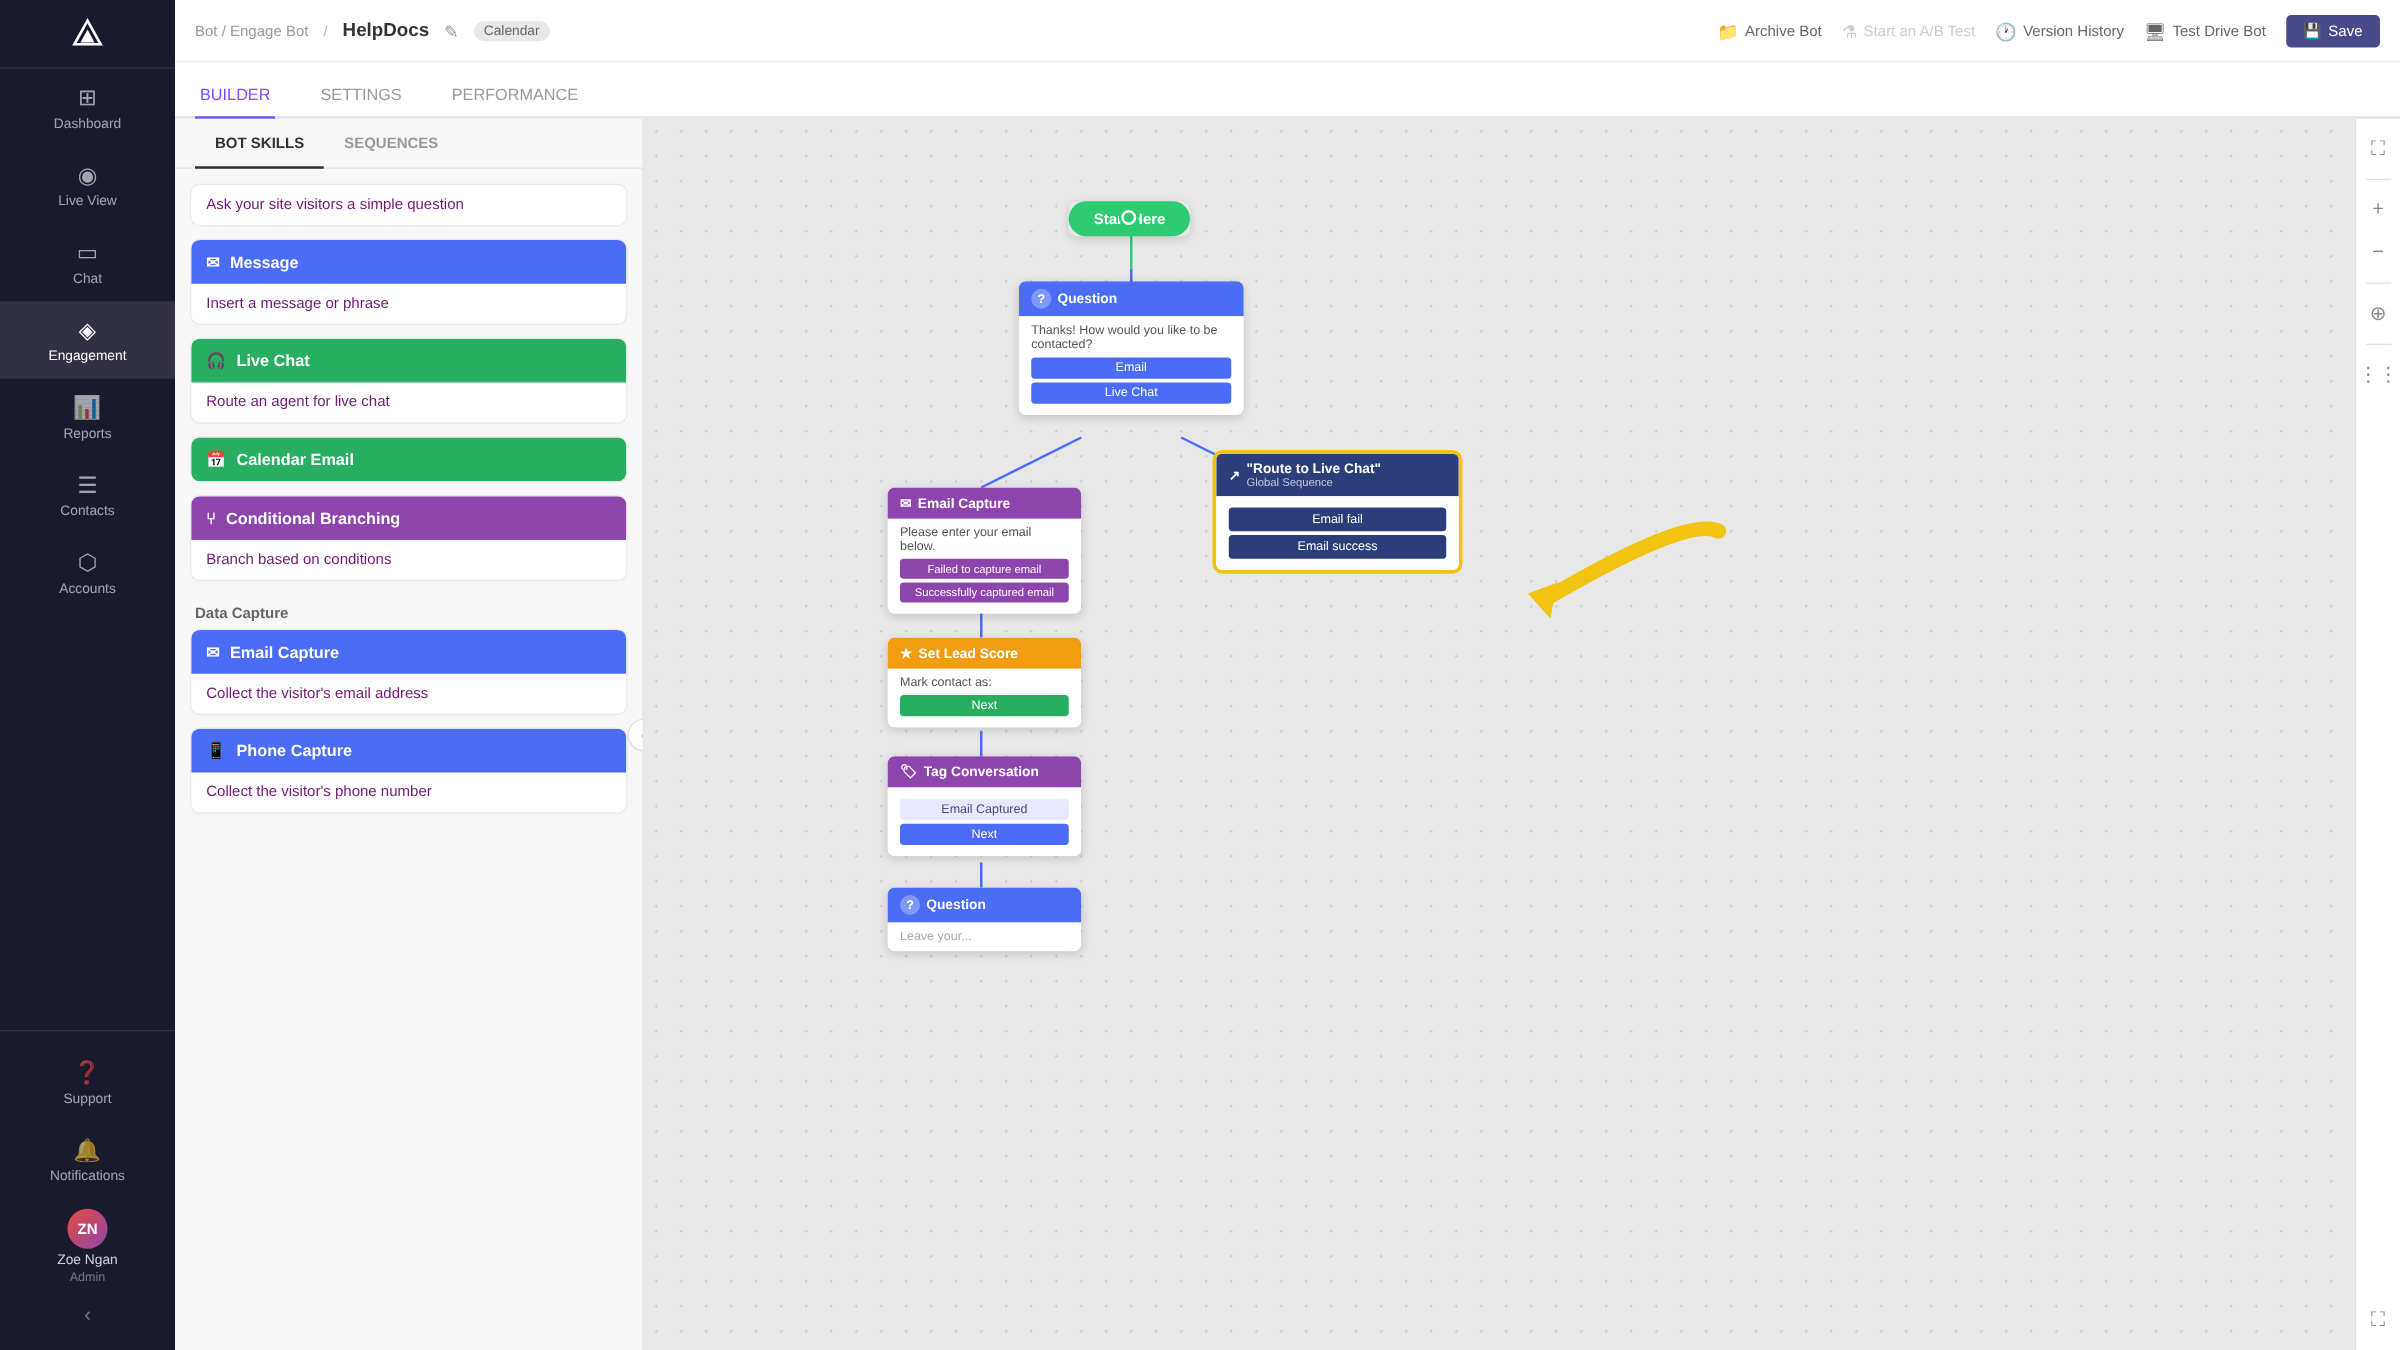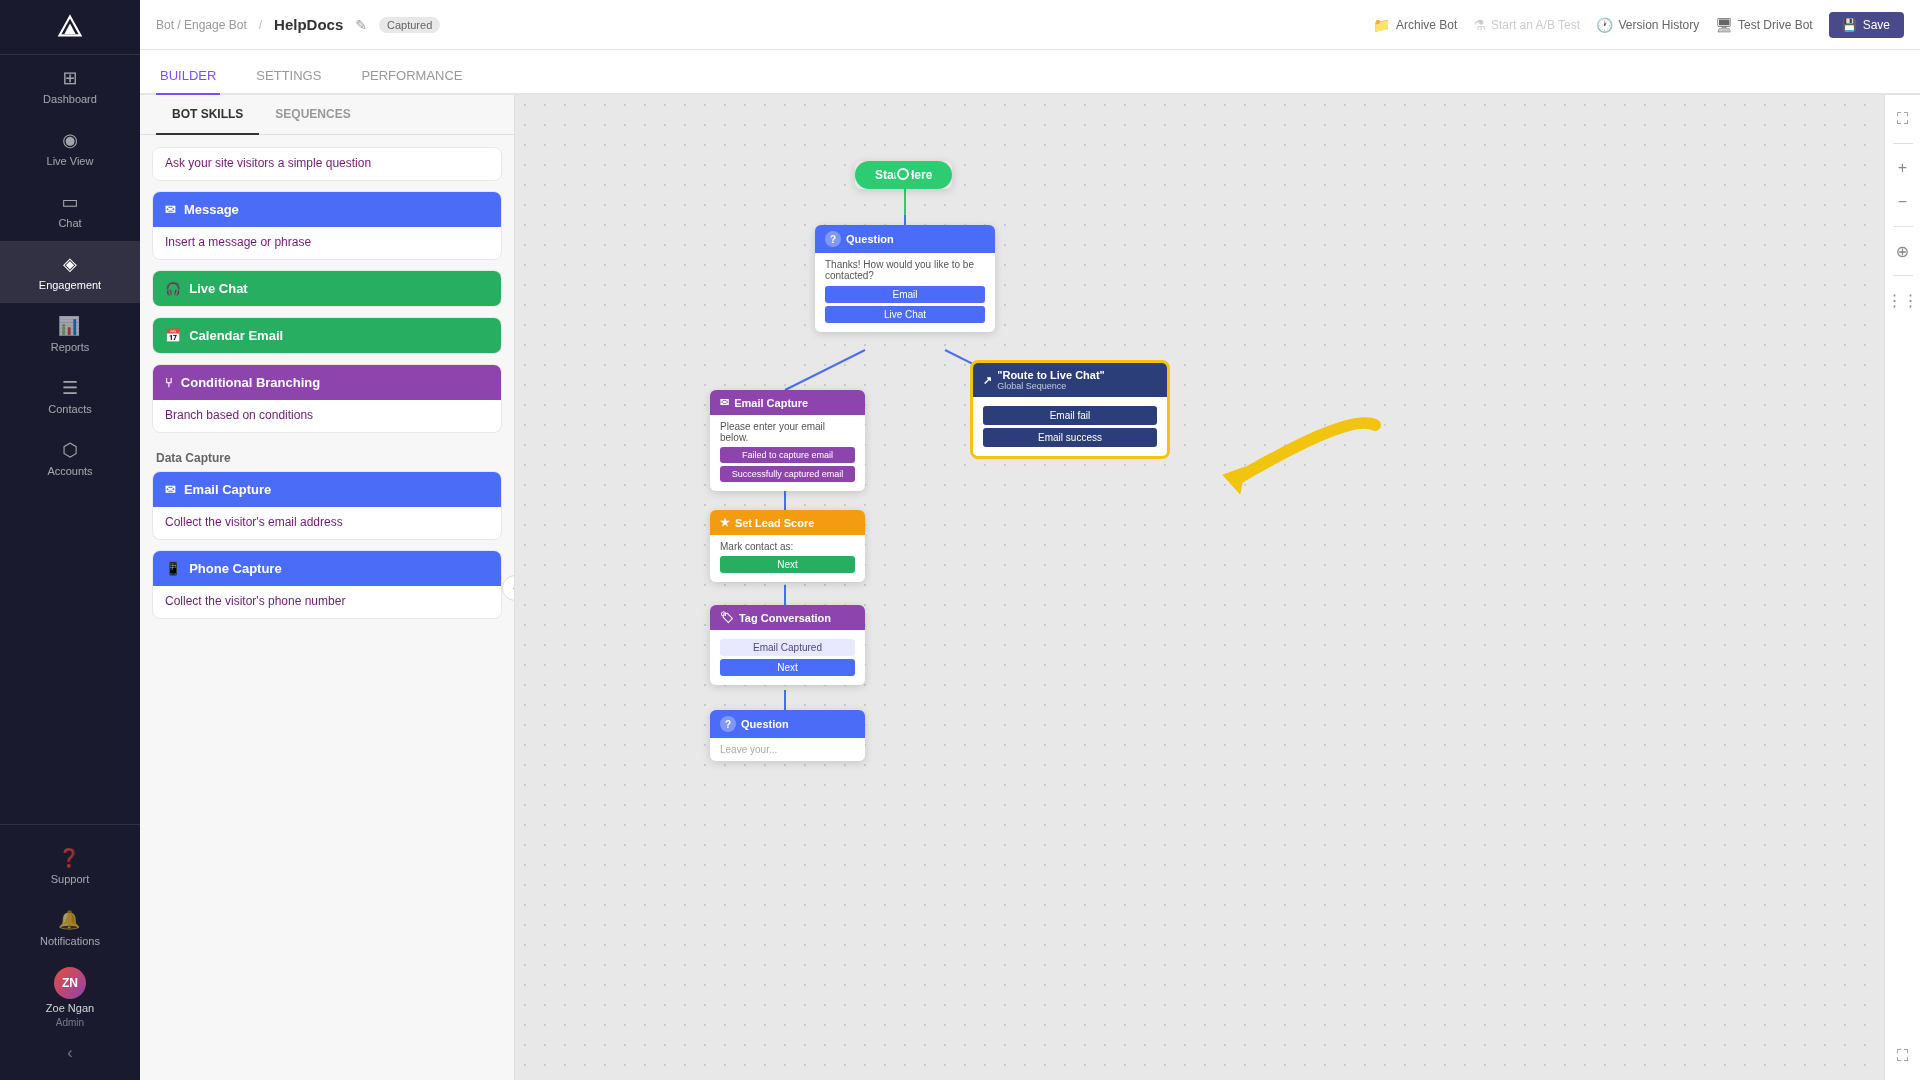--- a/index.html
+++ b/index.html
@@ -404,21 +404,21 @@
   </div>
 </div>
 
 <div class="main">
 
   <div class="topbar">
     <span class="topbar-breadcrumb">Bot / Engage Bot</span>
     <span style="color:#bbb;font-size:12px;">/</span>
     <span class="topbar-title">HelpDocs</span>
     <span class="topbar-edit-icon">✎</span>
-    <span class="topbar-badge">Captured</span>
+    <span class="topbar-badge">Calendar</span>
     <div class="topbar-spacer"></div>
     <div class="topbar-actions">
       <div class="topbar-action">
         <span class="topbar-action-icon">📁</span>
         <span>Archive Bot</span>
       </div>
       <div class="topbar-action" style="color:#ccc;">
         <span class="topbar-action-icon">⚗</span>
         <span>Start an A/B Test</span>
       </div>
@@ -465,20 +465,23 @@
           </div>
           <div class="skill-card-body">
             <span>Insert a message or phrase</span>
           </div>
         </div>
 
         <div class="skill-card skill-live-chat">
           <div class="skill-card-header">
             <span>🎧</span>
             <span>Live Chat</span>
+          </div>
+          <div class="skill-card-body">
+            <span>Route an agent for live chat</span>
           </div>
         </div>
 
         <div class="skill-card skill-calendar">
           <div class="skill-card-header">
             <span>📅</span>
             <span>Calendar Email</span>
           </div>
         </div>
 

